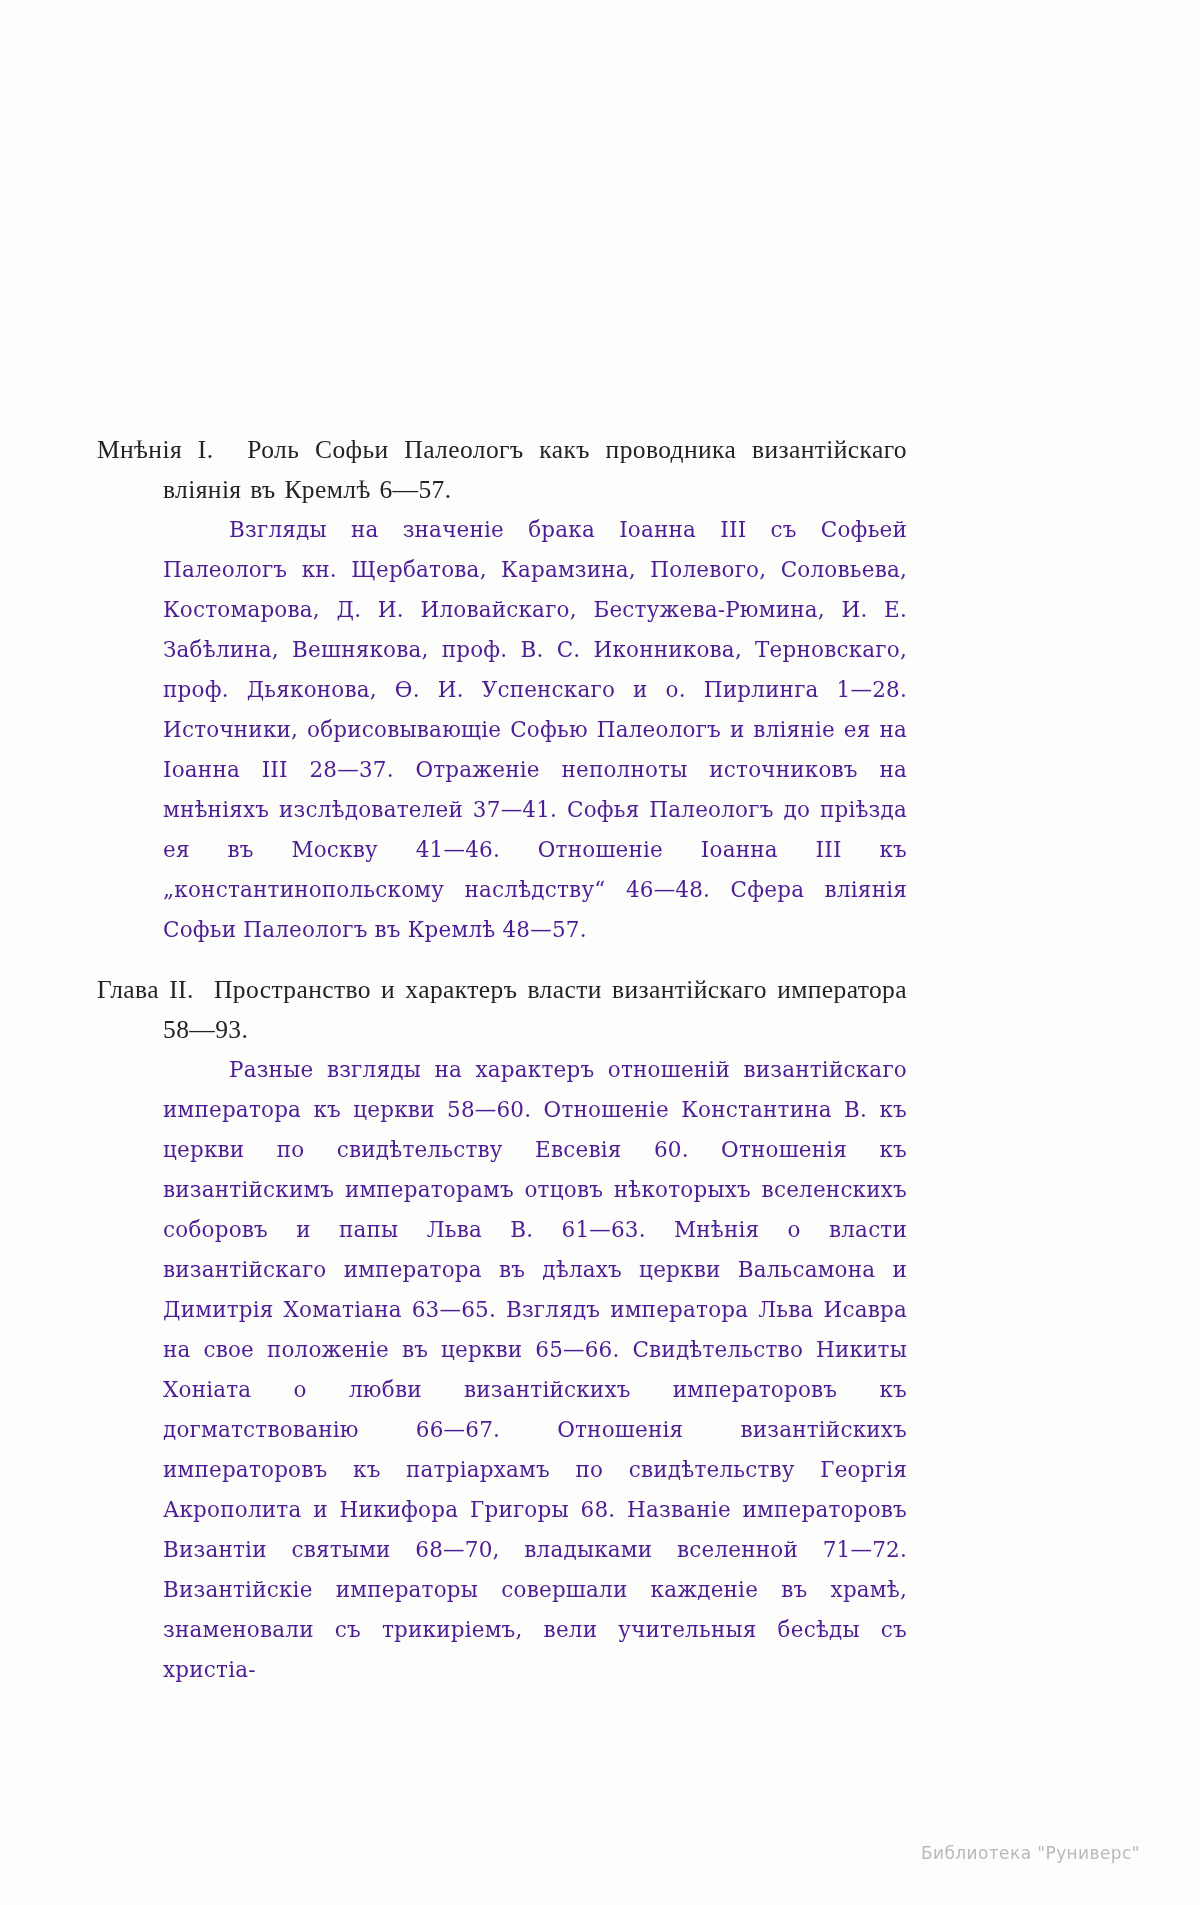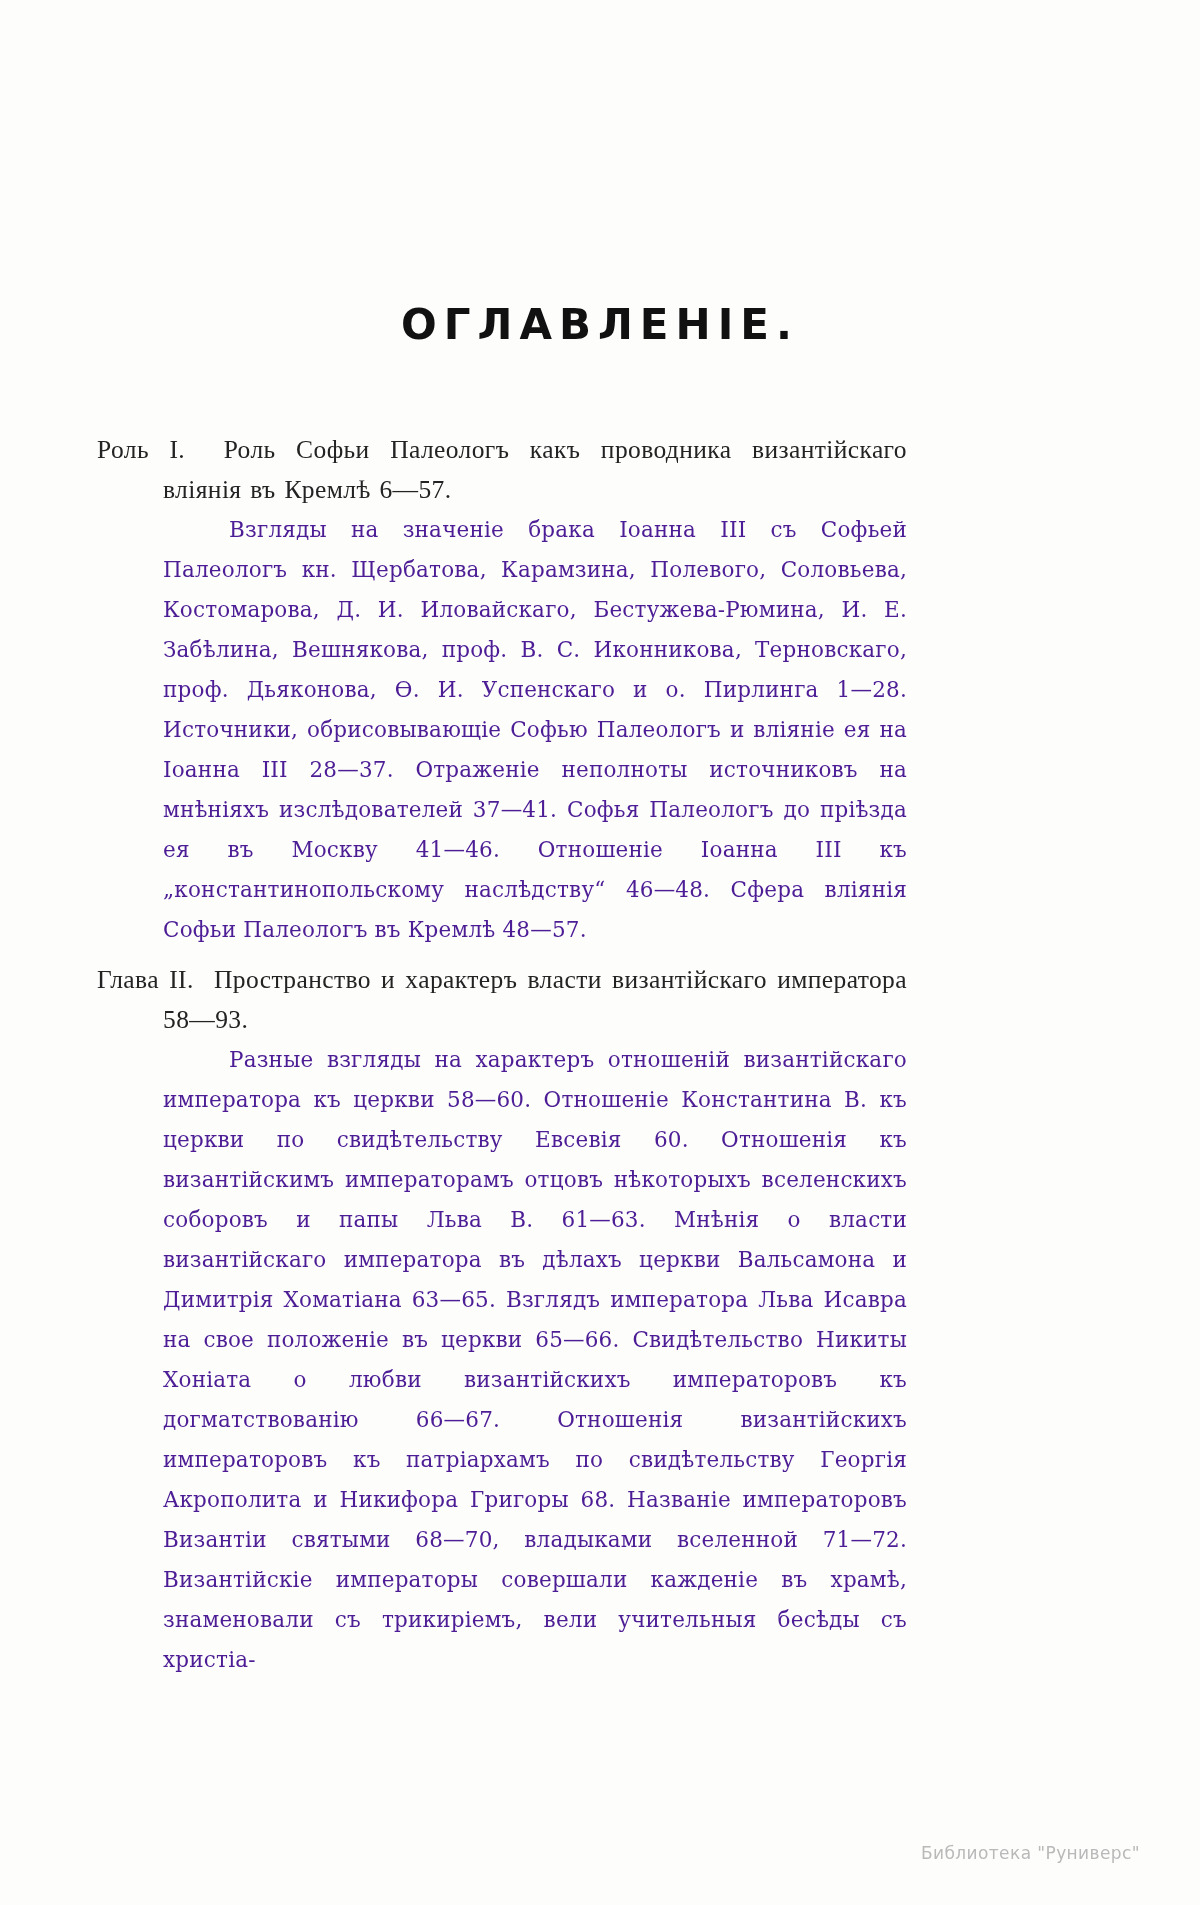--- a/index.html
+++ b/index.html
@@ -69,44 +69,43 @@
     font-family: "DejaVu Serif", "Liberation Serif", serif;
     font-size: 21.5px;
     line-height: 40px;
     color: #4c1d95;
     text-align: justify;
     text-indent: 66px;
     padding-left: 66px;
     letter-spacing: 0.2px;
   }
   .chapter-2 {
-    margin-top: 10px;
+    margin-top: 20px;
   }
   .watermark {
     position: absolute;
     right: 60px;
     bottom: 42px;
     font-family: "DejaVu Sans", sans-serif;
     font-size: 17px;
     color: #b9b9b9;
     letter-spacing: 0.4px;
   }
 </style>
 </head>
 <body>
 
 <div class="page">
 
-  <div class="page-title">ОГЛАВЛЕНІЕ.</div>
 
   <div class="content">
 
     <div class="chapter chapter-1">
       <div class="chapter-head hang">
-        <span class="label">Роль I.</span>
+        <span class="label">Мнѣнія I.</span>
         <span style="display:inline-block;width:18px"></span><span class="head-text">Роль Софьи Палеологъ какъ проводника византійскаго вліянія въ Кремлѣ 6—57.</span>
       </div>
       <div class="chapter-body">Взгляды на значеніе брака Іоанна III съ Софьей Палеологъ кн. Щербатова, Карамзина, Полевого, Соловьева, Костомарова, Д. И. Иловайскаго, Бестужева-Рюмина, И. Е. Забѣлина, Вешнякова, проф. В. С. Иконникова, Терновскаго, проф. Дьяконова, Ѳ. И. Успенскаго и о. Пирлинга 1—28. Источники, обрисовывающіе Софью Палеологъ и вліяніе ея на Іоанна III 28—37. Отраженіе неполноты источниковъ на мнѣніяхъ изслѣдователей 37—41. Софья Палеологъ до пріѣзда ея въ Москву 41—46. Отношеніе Іоанна III къ „константинопольскому наслѣдству“ 46—48. Сфера вліянія Софьи Палеологъ въ Кремлѣ 48—57.</div>
     </div>
 
     <div class="chapter chapter-2">
       <div class="chapter-head hang">
         <span class="label">Глава II.</span>
         <span style="display:inline-block;width:10px"></span><span class="head-text">Пространство и характеръ власти византійскаго императора 58—93.</span>
       </div>

